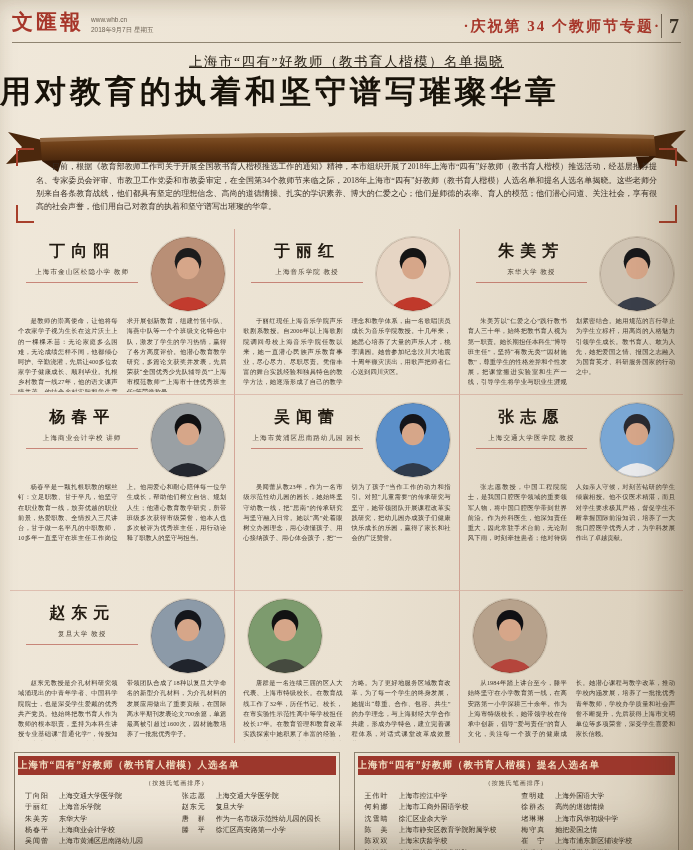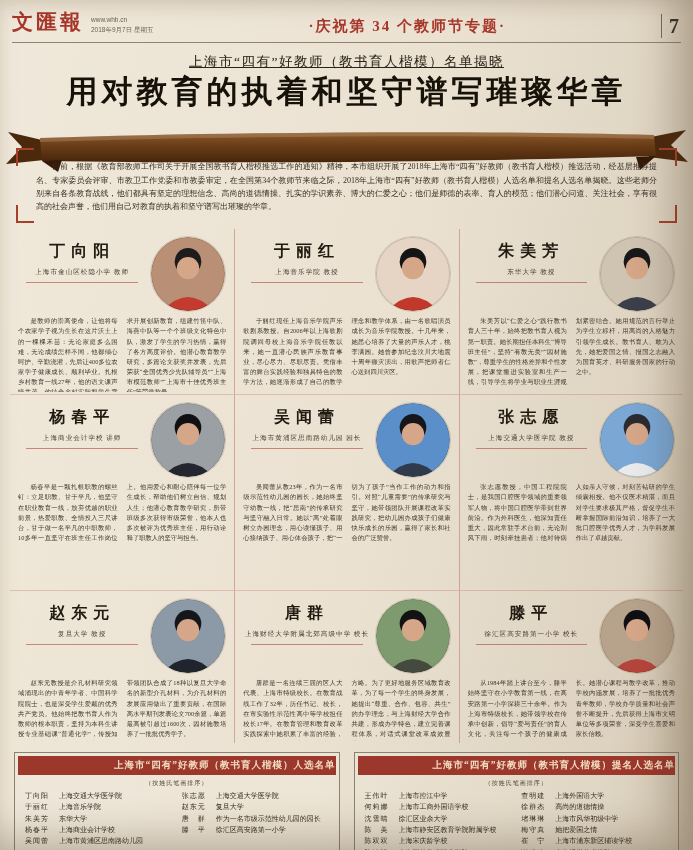--- a/index.html
+++ b/index.html
@@ -8,29 +8,29 @@
     background:linear-gradient(100deg,#f0e8da 0%,#eae1d1 55%,#ddd2bf 88%,#c9bca6 100%);
     font-family:"Liberation Serif","DejaVu Serif",serif;color:#2e2820;
   }
   .page::after{content:"";position:absolute;inset:0;pointer-events:none;
     box-shadow:inset -22px -14px 38px rgba(70,50,25,.28), inset 0 6px 14px rgba(120,95,60,.12);}
   
   .hdr{display:flex;align-items:flex-start;padding:12px 14px 0 12px;}
   .brand{color:#a8372b;font-weight:bold;font-size:21px;letter-spacing:3px;line-height:1;}
   .brand-meta{margin-left:7px;margin-top:3px;font-size:6.5px;color:#6d6254;line-height:1.5;
     font-family:"Liberation Sans","DejaVu Sans",sans-serif;}
-  .section-title{flex:1;text-align:center;color:#a8372b;font-weight:bold;font-size:15px;
+  .section-title{flex:1;text-align:right;color:#a8372b;font-weight:bold;font-size:15px;
     letter-spacing:2px;padding-top:5px;}
   .pageno{display:flex;align-items:center;gap:7px;padding-top:2px;}
   .pageno-bar{width:1px;height:24px;background:#776c5c;}
   .pageno-num{font-size:20px;font-weight:bold;color:#3a332a;}
   .hdr-rule{height:1px;background:#8f8471;margin:4px 12px 0;}
   
   .kicker{text-align:center;font-size:13.5px;letter-spacing:1.5px;color:#2a2318;margin-top:10px;text-decoration:underline;}
-  .main-title{text-align:center;font-size:31px;font-weight:bold;letter-spacing:4px;
+  .main-title{font-size:31px;font-weight:bold;letter-spacing:4px;
     color:#171209;margin-top:3px;line-height:1.15;}
   
   .ribbon-zone{position:relative;margin-top:8px;height:30px;}
   .ribbon-zone svg{position:absolute;left:0;top:0;}
   .intro-box{position:relative;margin:-12px 16px 0;padding:12px 20px 10px;font-family:Liberation Serif, serif;}
   .corner{position:absolute;width:16px;height:16px;border:0 solid #a8402c;}
   .corner.tl{left:0;top:0;border-top-width:2px;border-left-width:2px;}
   .corner.tr{right:0;top:0;border-top-width:2px;border-right-width:2px;}
   .corner.bl{left:0;bottom:0;border-bottom-width:2px;border-left-width:2px;}
   .corner.br{right:0;bottom:0;border-bottom-width:2px;border-right-width:2px;}
@@ -49,21 +49,21 @@
 3c30;color:#463c30;margin-top:6px;}
   .p-rule{height:1px;background:rgba(168,55,43,.55);margin:5px 8px 0;}
   .p-photo{flex:0 0 auto;width:74px;height:74px;border-radius:50%;overflow:hidden;margin:3px 1px 0 5px;
     box-shadow:0 0 0 1px rgba(60,40,20,.15);}
   .p-body{flex:1;margin-top:5px;font-size:6.3px;line-height:1.62;text-align:justify;color:#3d352b;
     column-count:2;column-gap:9px;overflow:hidden;}
   .p-body p{margin:0;text-indent:2em;}
   
   .lists{display:flex;gap:14px;padding:9px 14px 0;align-items:stretch;}
   .list-box{flex:1;border:1px solid #8d8270;padding:3px 3px 5px;background:rgba(255,252,245,.10);}
-  .list-head{background:#9c372c;color:#f3e0c3;text-align:right;font-weight:bold;font-size:9.5px;
+  .list-head{background:#9c372c;color:#f3e0c3;text-align:left;font-weight:bold;font-size:9.5px;
     letter-spacing:1px;padding:3px 0;}
   .list-note{text-align:center;font-size:6px;color:#4c4235;margin:4px 0 2px;letter-spacing:1px;}
   .list-cols{display:flex;gap:10px;padding:1px 7px 0;}
   .list-col{flex:1;min-width:0;}
   .list-row{display:flex;font-size:7px;line-height:1.62;color:#342b20;}
   .list-row .nm{flex:0 0 34px;letter-spacing:1px;}
   .list-row .sc{flex:1;white-space:nowrap;overflow:hidden;}
 </style>
 </head>
 <body>
@@ -293,25 +293,20 @@
     </g>
     <circle cx="50" cy="50" r="49.5" fill="none" stroke="rgba(60,40,20,.25)"></circle>
   </svg></div>
      </div>
      <div class="p-body">
           <p>赵东元教授是介孔材料研究领域涌现出的中青年学者、中国科学院院士，也是深受学生爱戴的优秀共产党员。他始终把教书育人作为教师的根本职责，坚持为本科生讲授专业基础课“普通化学”，传授知识、启迪思维、激发科学兴趣。他带领团队合成了18种以复旦大学命名的新型介孔材料，为介孔材料的发展应用做出了重要贡献，在国际高水平期刊发表论文700余篇，单篇最高被引超过1600次，因材施教培养了一批批优秀学子。</p>
         </div>
       </article>
       <article class="profile">
         <div class="p-head">
-       <div class="p-head-left">
-         <h3 class="p-name">唐群</h3>
-         <div class="p-affil">上海财经大学附属北郊高级中学 校长</div>
-         <div class="p-rule"></div>
-       </div>
        <div class="p-photo"><svg width="74" height="74" viewBox="0 0 100 100">
     <defs>
                 <clipPath id="c7">
                   <circle cx="50" cy="50" r="50"></circle>
                 </clipPath>
               </defs>
     <g clip-path="url(#c7)">
       <rect width="100" height="100" fill="#7d9b6e"></rect>
       <circle cx="50" cy="33" r="18" fill="#121212"></circle>
       <circle cx="50" cy="42" r="15" fill="#d6a689"></circle>
@@ -319,25 +314,20 @@
     </g>
     <circle cx="50" cy="50" r="49.5" fill="none" stroke="rgba(60,40,20,.25)"></circle>
   </svg></div>
      </div>
      <div class="p-body">
           <p>唐群是一名连续三届的区人大代表、上海市特级校长。在教育战线工作了32年，历任书记、校长，在市实验性示范性高中等学校担任校长17年。在教育管理和教育改革实践探索中她积累了丰富的经验，逐渐形成了自己的办学思路和治校方略。为了更好地服务区域教育改革，为了每一个学生的终身发展，她提出“尊重、合作、包容、共生”的办学理念，与上海财经大学合作共建，形成办学特色，建立完善课程体系，对话式课堂改革成效显著。</p>
         </div>
       </article>
       <article class="profile">
         <div class="p-head">
-       <div class="p-head-left">
-         <h3 class="p-name">滕平</h3>
-         <div class="p-affil">徐汇区高安路第一小学 校长</div>
-         <div class="p-rule"></div>
-       </div>
        <div class="p-photo"><svg width="74" height="74" viewBox="0 0 100 100">
     <defs>
                 <clipPath id="c8">
                   <circle cx="50" cy="50" r="50"></circle>
                 </clipPath>
               </defs>
     <g clip-path="url(#c8)">
       <rect width="100" height="100" fill="#b7a28c"></rect>
       <circle cx="50" cy="33" r="18" fill="#101014"></circle>
       <circle cx="50" cy="42" r="15" fill="#d6a689"></circle>

